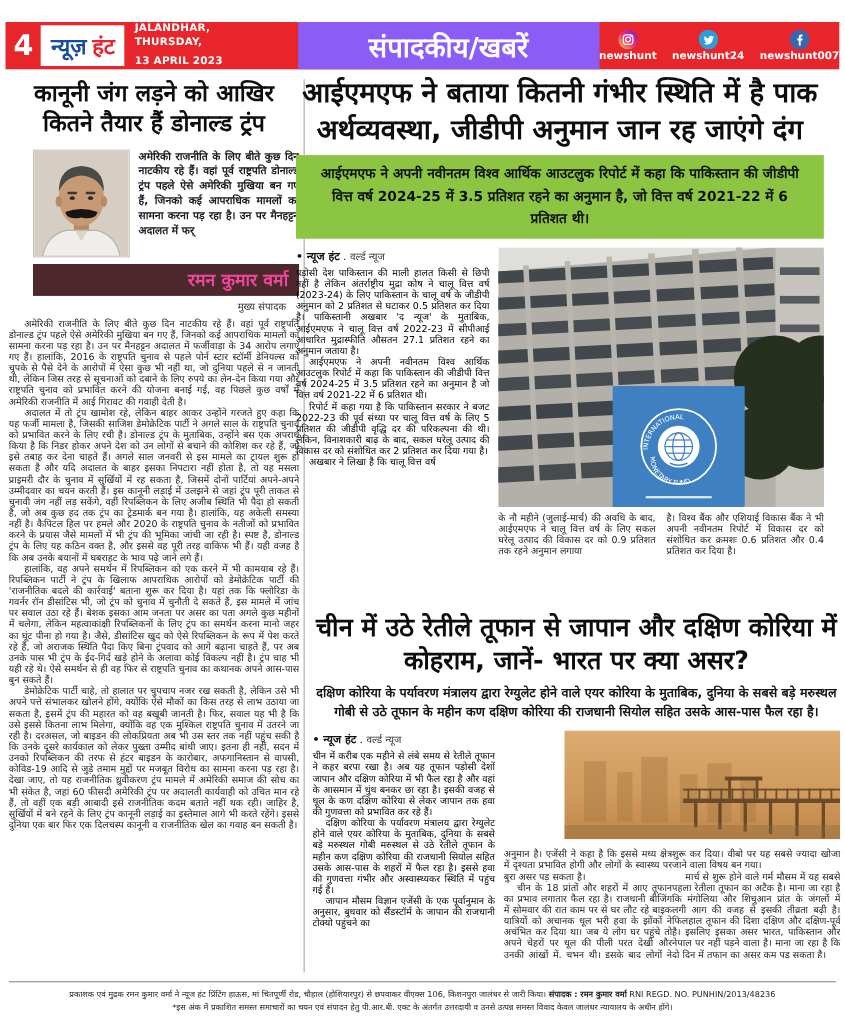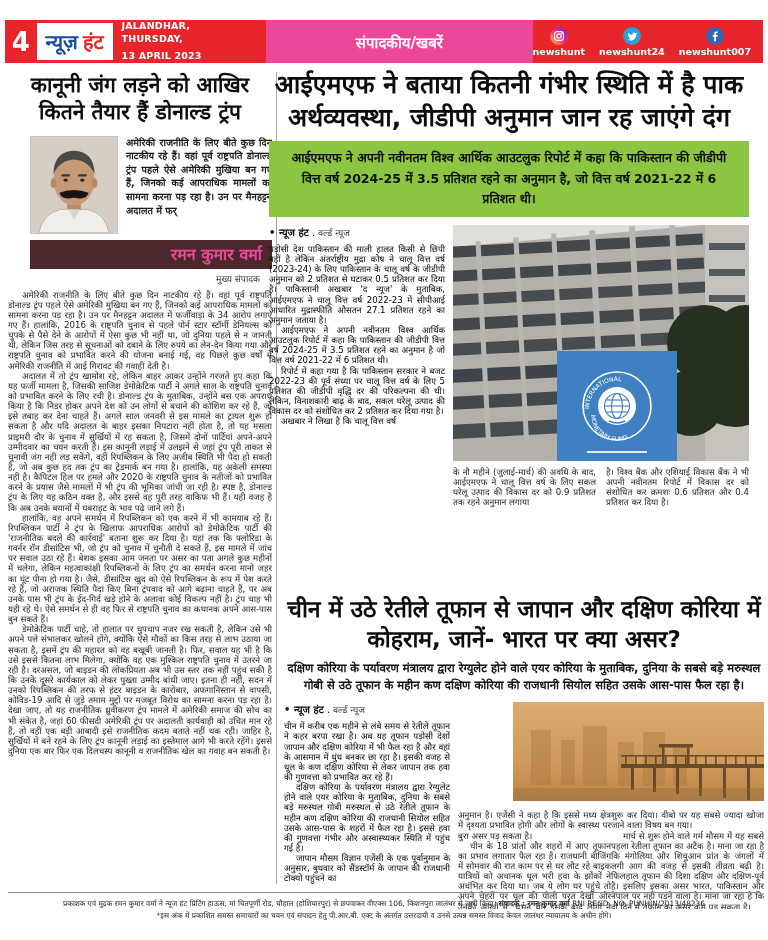--- a/index.html
+++ b/index.html
@@ -10,32 +10,32 @@
   
   .masthead { position:absolute; left:5px; top:20px; width:758px; height:43px;
     background:#e8252b; display:flex; align-items:stretch; }
   .pagenum { width:34px; display:flex; align-items:center; justify-content:center;
     color:#fff; font-size:26px; font-weight:700; }
   .logo-box { background:#fff; margin:3px 0; padding:0 9px; display:flex; align-items:center; gap:5px;
     font-size:20px; font-weight:700; }
   .logo-p1 { color:#1a4c9d; } .logo-p2 { color:#e8252b; }
   .dateline { display:flex; flex-direction:column; justify-content:space-between; padding:0 9px;
     color:#fff; font-size:9.5px; font-weight:700; line-height:1.35; letter-spacing:.2px; }
-  .section-box { background:#ec4899; color:#fff; width:287px; margin-left:12px;
-    display:flex; align-items:center; justify-content:center; font-size:15px; font-weight:700; }
-  .social { display:flex; margin-left:auto; align-items:center; gap:14px; padding-right:12px; }
+  .section-box { background:#8b5cf6; color:#fff; width:287px; margin-left:12px;
+    display:flex; align-items:center; justify-content:center; font-size:25px; font-weight:700; }
+  .social { display:flex; margin-left:auto; align-items:center; gap:14px; padding-right:0; }
   .social-item { display:flex; flex-direction:column; align-items:center; gap:1px; cursor:pointer; }
   .social-item svg { width:18px; height:18px; display:block; }
   .social-handle { color:#fff; font-size:9.5px; font-weight:700; }
 
   
   .left-col { position:absolute; left:8px; top:72px; width:264px; height:812px; overflow:hidden; }
   .v-divider { position:absolute; left:276px; top:72px; width:0; height:812px; border-left:1px solid #a9a9a9; }
   .imf { position:absolute; left:269px; top:68px; width:480px; height:506px; overflow:hidden; }
-  .storm { position:absolute; left:284px; top:595px; width:480px; height:314px; overflow:hidden; }
+  .storm { position:absolute; left:284px; top:557px; width:480px; height:314px; overflow:hidden; }
   .footer { position:absolute; left:8px; top:892px; width:752px; border-top:1px solid #8a8a8a;
     padding-top:5px; text-align:center; font-size:7.4px; line-height:1.65; color:#222; }
   .footer .b { font-weight:700; }
 
   
   .edit-headline { font-size:21px; line-height:1.3; font-weight:700; text-align:center; color:#0d0d0d; }
   .media { position:relative; margin-top:9px; min-height:100px; }
   .portrait { position:absolute; left:22px; top:0; width:88px; height:98px; border:1px solid #c9c2b6; }
   .edit-intro { margin-left:118px; font-size:9.6px; line-height:1.42; font-weight:600; color:#1b1b1b; text-align:justify; }
   .byline-bar { margin-left:22px; margin-top:4px; background:#4c272b; color:#ec4899; text-align:right;

